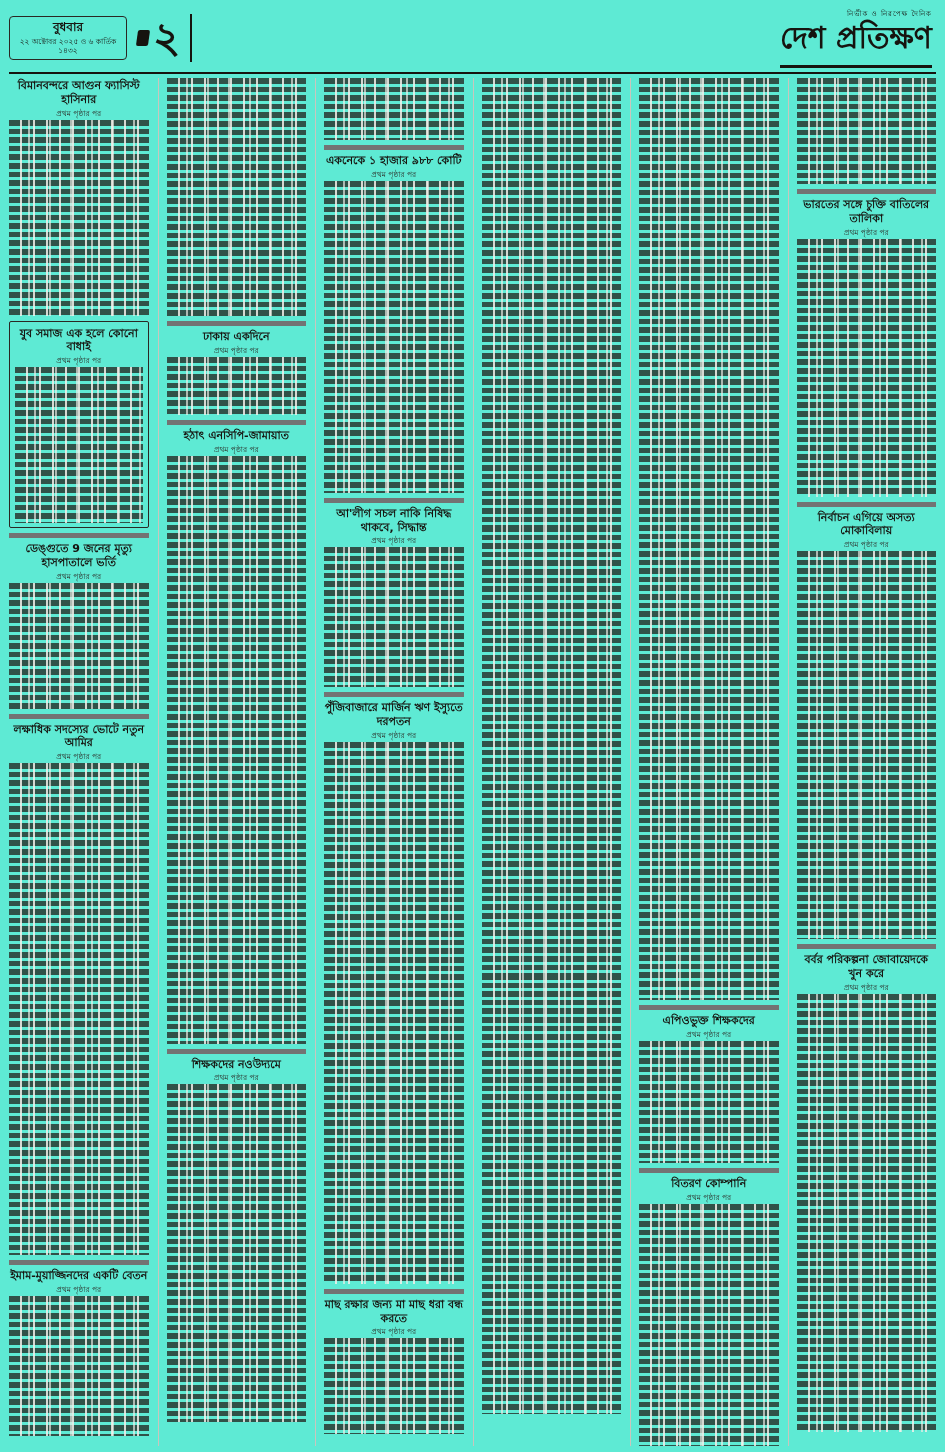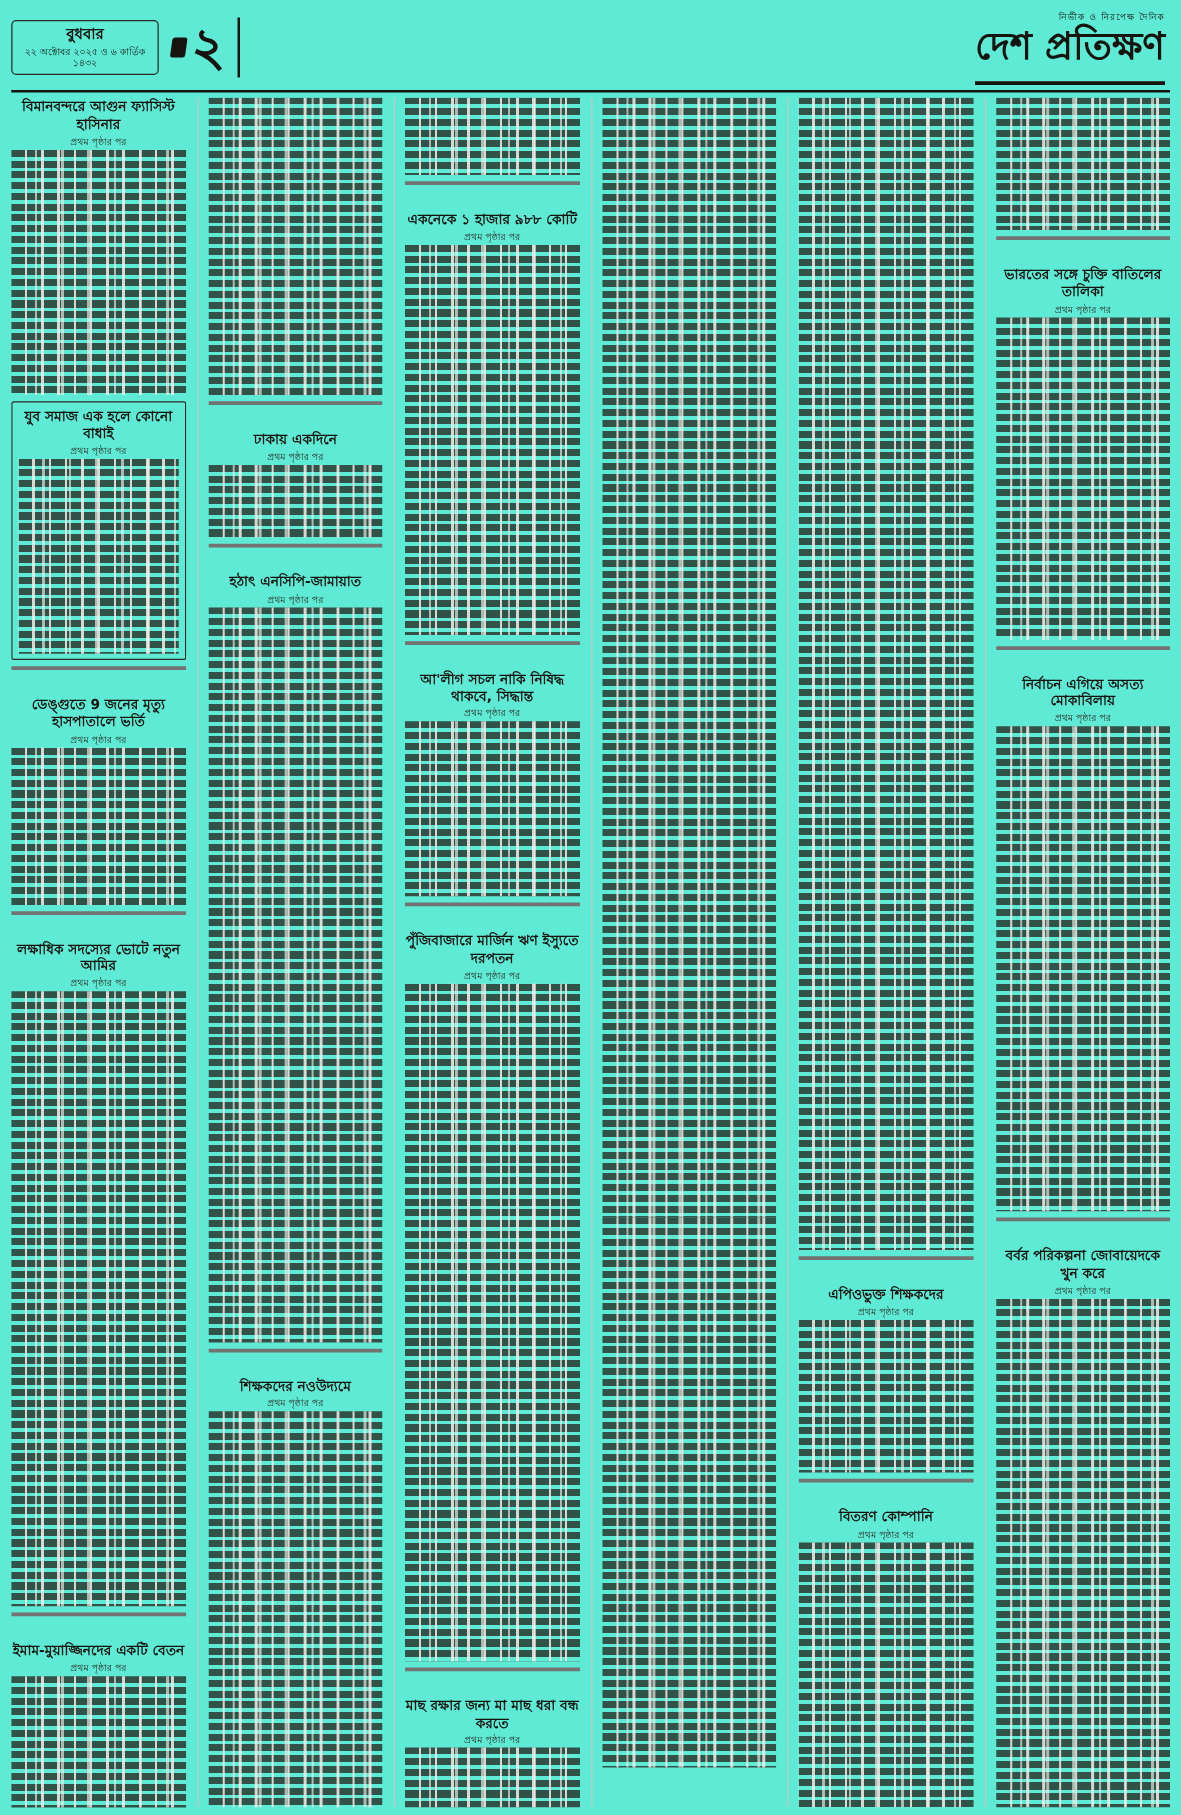--- a/index.html
+++ b/index.html
@@ -50,21 +50,21 @@
 
   
   .columns{
     display:flex; gap:9px; height:1368px; overflow:hidden;
   }
   .col{ flex:1 1 0; min-width:0; overflow:hidden; }
   .col + .col{ border-left:1px solid #c9c6bd; padding-left:8px; }
 
   .article + .article,
   .article + .cont,
-  .cont + .article{ border-top:3px solid #737373; margin-top:5px; padding-top:20px; }
+  .cont + .article{ border-top:5px solid #737373; margin-top:5px; padding-top:3px; }
 
   .headline{
     font-weight:bold; text-align:center; font-size:11px; line-height:1.25;
     max-height:31px; overflow:hidden; padding:1px 0;
   }
   .byline{
     text-align:center; font-size:7.5px; line-height:1.2; padding:1px 0 3px 0;
     color:#2a2823; max-height:12px; overflow:hidden;
   }
 

